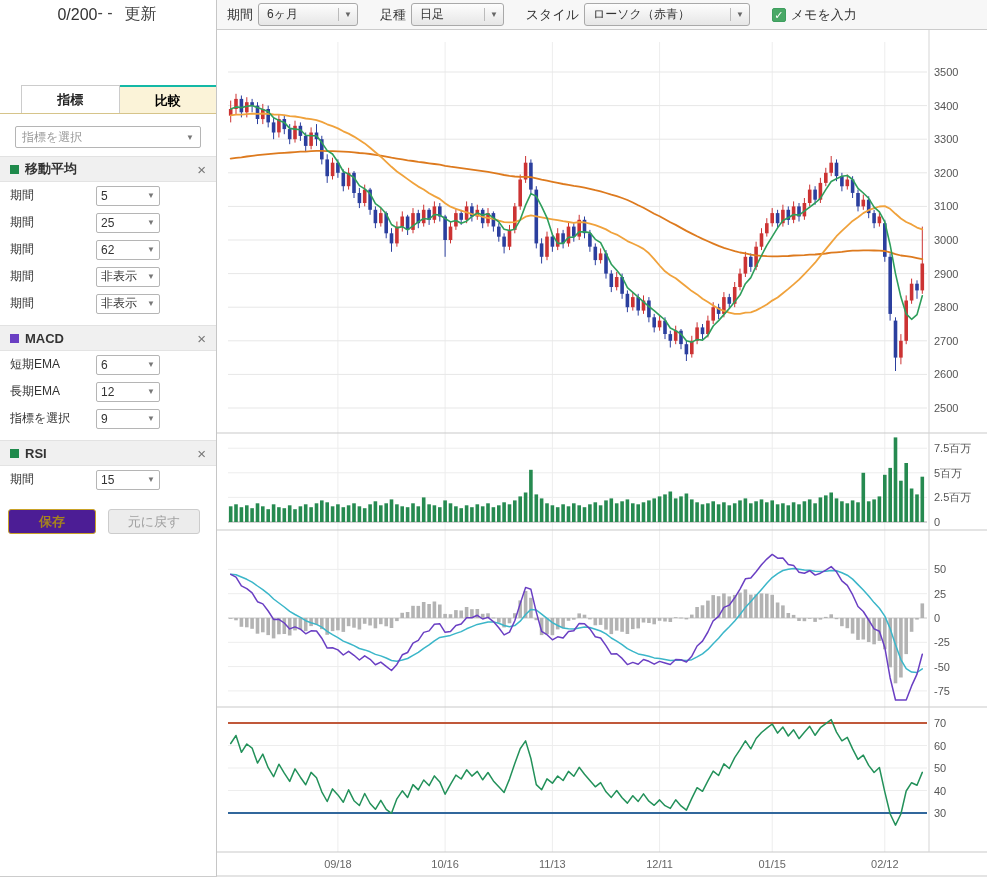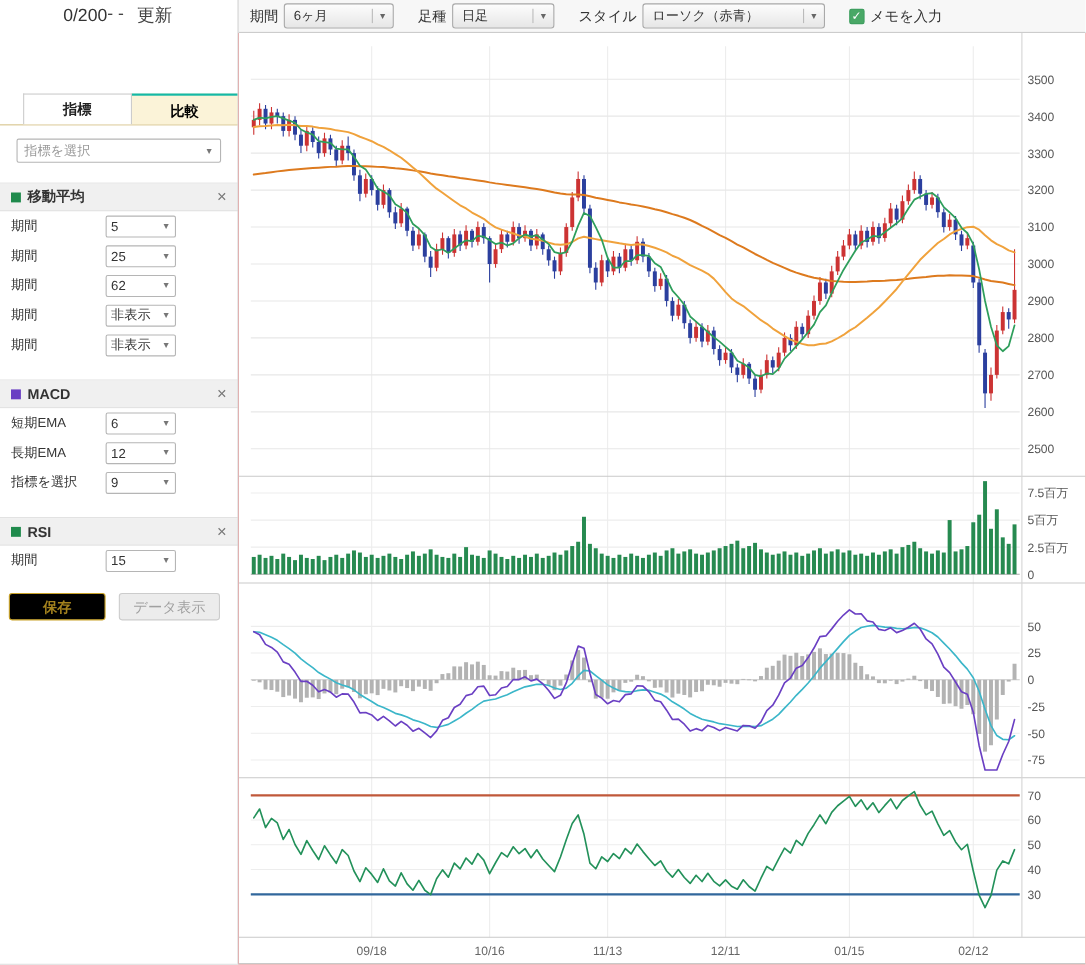--- a/index.html
+++ b/index.html
@@ -15,32 +15,32 @@
   .upd { display: flex; gap: 12px; color: #444; }
 
   .tabs { display: flex; margin-top: 60px; border-bottom: 1px solid #d6c48a; padding-left: 21px; }
   .tab { flex: 1; height: 28px; line-height: 27px; text-align: center; font-size: 13px; cursor: default; }
   .tab.active { background: #fff; font-weight: bold; color: #222; border: 1px solid #ccc; border-bottom: none; }
   .tab.inactive { background: #fbf3d8; color: #000000; border-top: 2px solid #14b8a6; font-weight: bold; }
 
   .sel-lg { margin: 12px 15px 0; height: 22px; border: 1px solid #b5b5b5; border-radius: 2px; background: #fff; display: flex; align-items: center; justify-content: space-between; padding: 0 6px; font-size: 12px; color: #999; }
   .arr { font-size: 8px; color: #777; }
 
-  .section { margin-top: 18px; border-top: 1px solid #e2e2e2; }
+  .section { margin-top: 8px; border-top: 1px solid #e2e2e2; }
   .sec-head { height: 25px; background: #f0f0f0; border-bottom: 1px solid #e3e3e3; display: flex; align-items: center; padding: 0 10px; }
   .sq { width: 9px; height: 9px; margin-right: 6px; }
   .sec-title { font-weight: bold; font-size: 13px; color: #333; }
   .x { margin-left: auto; color: #777; font-size: 15px; line-height: 1; cursor: default; }
   .irow { display: flex; align-items: center; height: 27px; padding: 0 10px; font-size: 12px; }
   .irow .lbl { width: 86px; }
   .sel-sm { width: 64px; height: 20px; border: 1px solid #b5b5b5; border-radius: 2px; background: #fff; display: flex; align-items: center; justify-content: space-between; padding: 0 4px; font-size: 12px; color: #333; }
 
   .btns { display: flex; gap: 12px; margin: 16px 8px 0; }
   .btn { height: 25px; border-radius: 3px; font-size: 13px; font-family: "Liberation Sans", sans-serif; }
-  .btn-save { width: 88px; background: #000000; border: 1px solid #c9a227; color: #a5831e; font-weight: bold; }
+  .btn-save { width: 88px; background: #4c1d95; border: 1px solid #c9a227; color: #a5831e; font-weight: bold; }
   .btn-reset { width: 92px; background: #ececec; border: 1px solid #ccc; color: #a0a0a0; }
 
   
   .main { flex: 1; border-left: 1px solid #c6c6c6; display: flex; flex-direction: column; }
   .toolbar { height: 30px; flex: none; background: #f7f7f7; border-bottom: 1px solid #ccc; display: flex; align-items: center; padding: 0 10px; }
   .grp { display: flex; align-items: center; gap: 5px; margin-right: 22px; }
   .tb-label { font-size: 13px; color: #333; }
   .dd { display: inline-flex; align-items: center; border: 1px solid #a9a9a9; border-radius: 3px; background: linear-gradient(#fdfdfd, #e6e6e6); font-size: 12px; color: #333; gap: 32px; }
   .dd-val { padding: 2px 8px; white-space: nowrap; }
   .dd-arr { padding: 2px 5px; border-left: 1px solid #bbb; font-size: 8px; color: #666; }
@@ -153,21 +153,21 @@
         <span class="lbl">期間</span>
         <span class="sel-sm">
           <span>15</span>
           <span class="arr">▼</span>
         </span>
       </div>
     </div>
 
     <div class="btns">
       <button class="btn btn-save">保存</button>
-      <button class="btn btn-reset">データ表示</button>
+      <button class="btn btn-reset">元に戻す</button>
     </div>
   </div>
 
   <div class="main">
     <div class="toolbar">
       <div class="grp">
         <span class="tb-label">期間</span>
         <span class="dd">
           <span class="dd-val">6ヶ月</span>
           <span class="dd-arr">▼</span>

